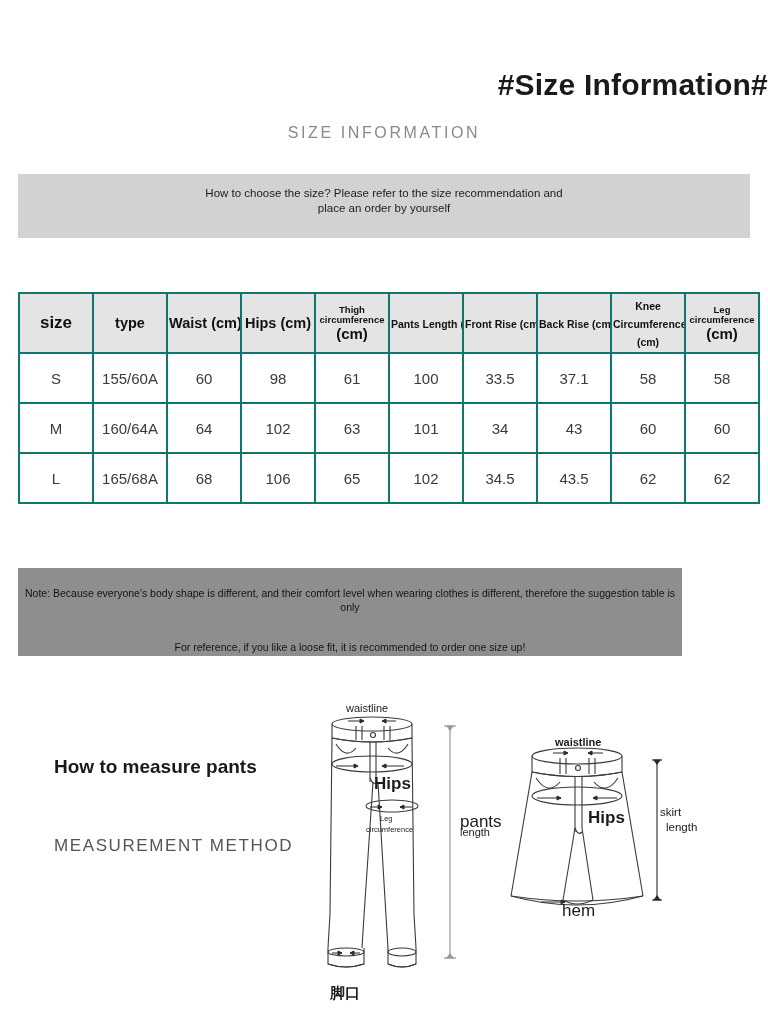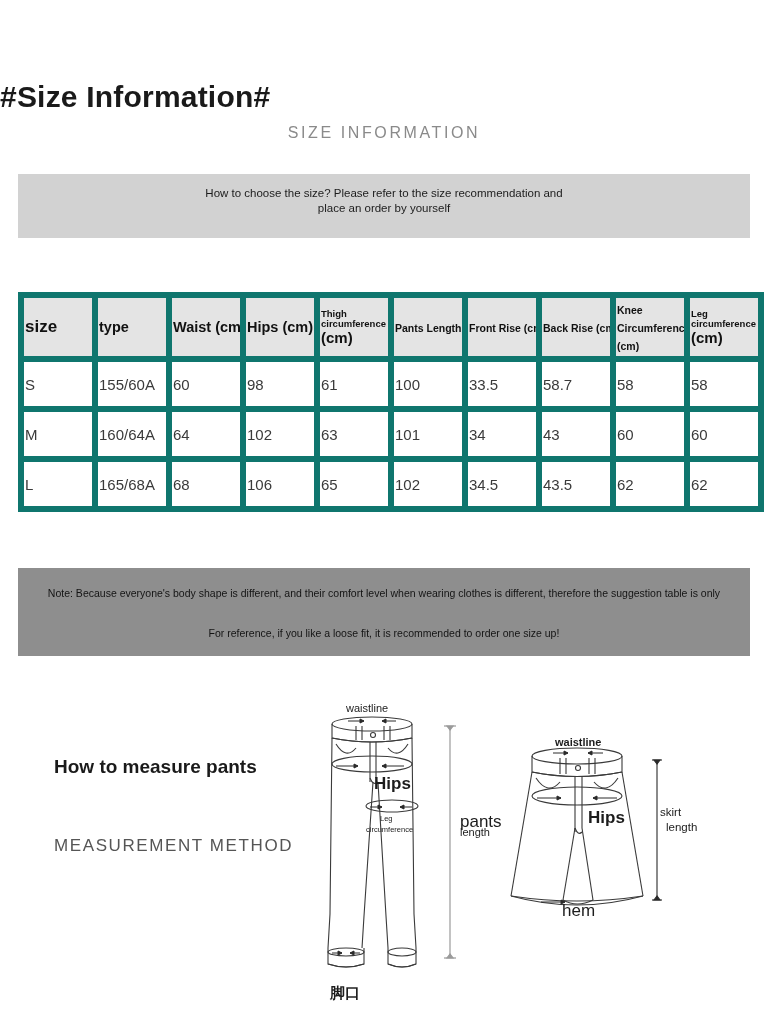--- a/index.html
+++ b/index.html
@@ -12,24 +12,24 @@
     height: 1024px;
     position: relative;
     font-family: "Liberation Sans", sans-serif;
     color: #222;
     overflow: hidden;
   }
 
   
   .title-main {
     position: absolute;
-    top: 80px;
+    top: 68px;
     left: 0;
     width: 768px;
-    text-align: left;
+    text-align: right;
     font-size: 30px;
     font-weight: bold;
     letter-spacing: 0.2px;
     color: #1a1a1a;
     font-family: "Liberation Sans", sans-serif;
   }
   .title-sub {
     position: absolute;
     top: 124px;
     left: 0;
@@ -65,22 +65,22 @@
   .size-table {
     position: absolute;
     left: 18px;
     top: 292px;
     width: 732px;
     border-collapse: collapse;
     table-layout: fixed;
   }
   .size-table th,
   .size-table td {
-    border: 6px solid #0f766e;
-    text-align: left;
+    border: 2px solid #0f766e;
+    text-align: center;
     vertical-align: middle;
     box-sizing: border-box;
   }
   .size-table thead th {
     background: #e4e4e4;
     height: 56px;
     color: #111;
     font-weight: bold;
     padding: 2px 1px;
     overflow: hidden;
@@ -110,21 +110,21 @@
   col.c-front { width: 74px; }
   col.c-back  { width: 74px; }
   col.c-knee  { width: 74px; }
   col.c-leg   { width: 74px; }
 
   
   .note-band {
     position: absolute;
     left: 18px;
     top: 568px;
-    width: 732px;
+    width: 664px;
     height: 88px;
     background: #8e8e8e;
     box-sizing: border-box;
   }
   .note-band .note-line1 {
     text-align: center;
     font-size: 10.5px;
     color: #141414;
     padding-top: 18px;
     line-height: 14px;
@@ -233,21 +233,21 @@
   </thead>
   <tbody>
     <tr>
       <td>S</td>
       <td>155/60A</td>
       <td>60</td>
       <td>98</td>
       <td>61</td>
       <td>100</td>
       <td>33.5</td>
-      <td>58.7</td>
+      <td>37.1</td>
       <td>58</td>
       <td>58</td>
     </tr>
     <tr>
       <td>M</td>
       <td>160/64A</td>
       <td>64</td>
       <td>102</td>
       <td>63</td>
       <td>101</td>

